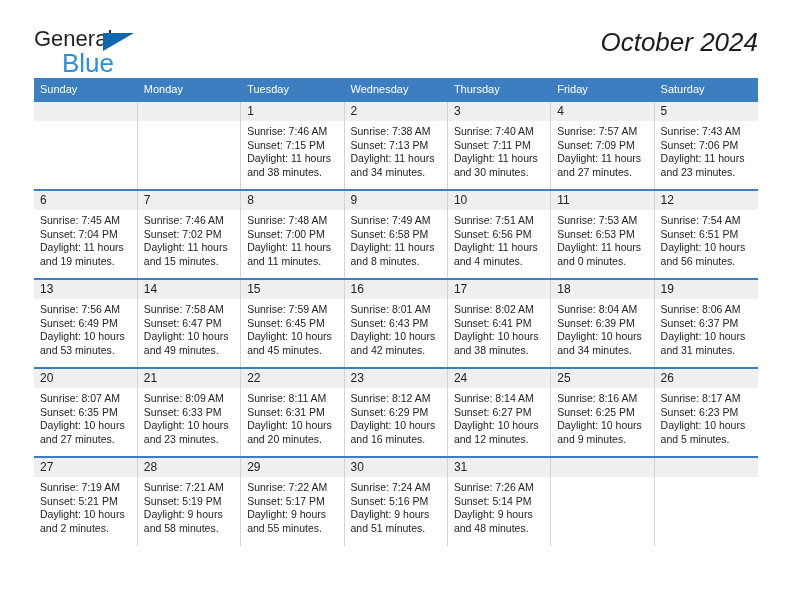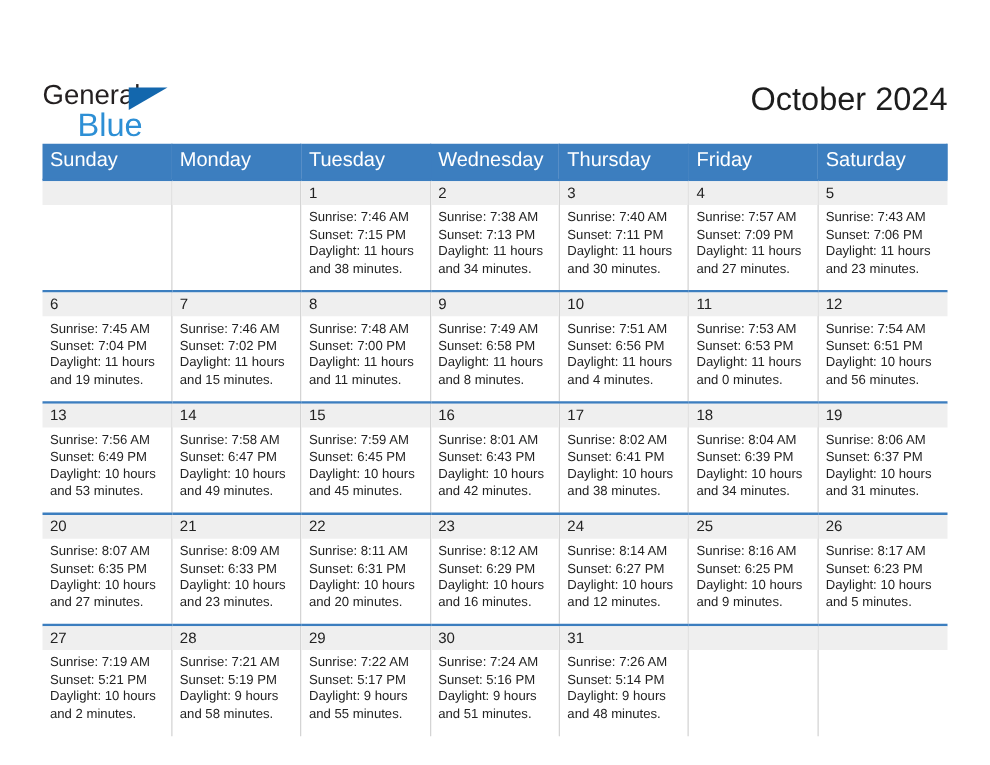--- a/index.html
+++ b/index.html
@@ -23,21 +23,20 @@
   }
 
   
   .header {
     display: flex;
     align-items: flex-start;
     justify-content: space-between;
     padding-top: 28px;
     height: 72px;
     box-sizing: border-box;
-    margin-top: 37px;
   }
   .logo {
     position: relative;
     width: 120px;
     height: 46px;
     line-height: 1;
     user-select: none;
   }
   .logo-general {
     position: absolute;
@@ -61,20 +60,21 @@
     position: absolute;
     left: 28px;
     top: 22px;
     font-size: 26px;
     color: #2d8fd5;
     font-family: "Liberation Sans", sans-serif;
   }
   .title-block {
     text-align: left;
     padding-top: 0px;
+    font-style: italic;
   }
   .cal-title {
     font-size: 26px;
     color: #1d1d1d;
     font-weight: normal;
     line-height: 1.15;
   }
   .cal-subtitle {
     font-size: 14.5px;
     color: #1d1d1d;
@@ -86,21 +86,21 @@
   .calendar {
     width: 724px;
     margin-top: 6px;
     border-collapse: collapse;
     table-layout: fixed;
   }
   .calendar th {
     background: #3c7ebf;
     color: #ffffff;
     font-weight: normal;
-    font-size: 16px;
+    font-size: 11px;
     text-align: left;
     padding: 5px 0 5px 6px;
     height: 20px;
     box-sizing: border-box;
     border-right: 1px solid #3c7ebf;
   }
   .week-row > td {
     vertical-align: top;
     padding: 0;
     border-top: 2px solid #3c7ebf;

